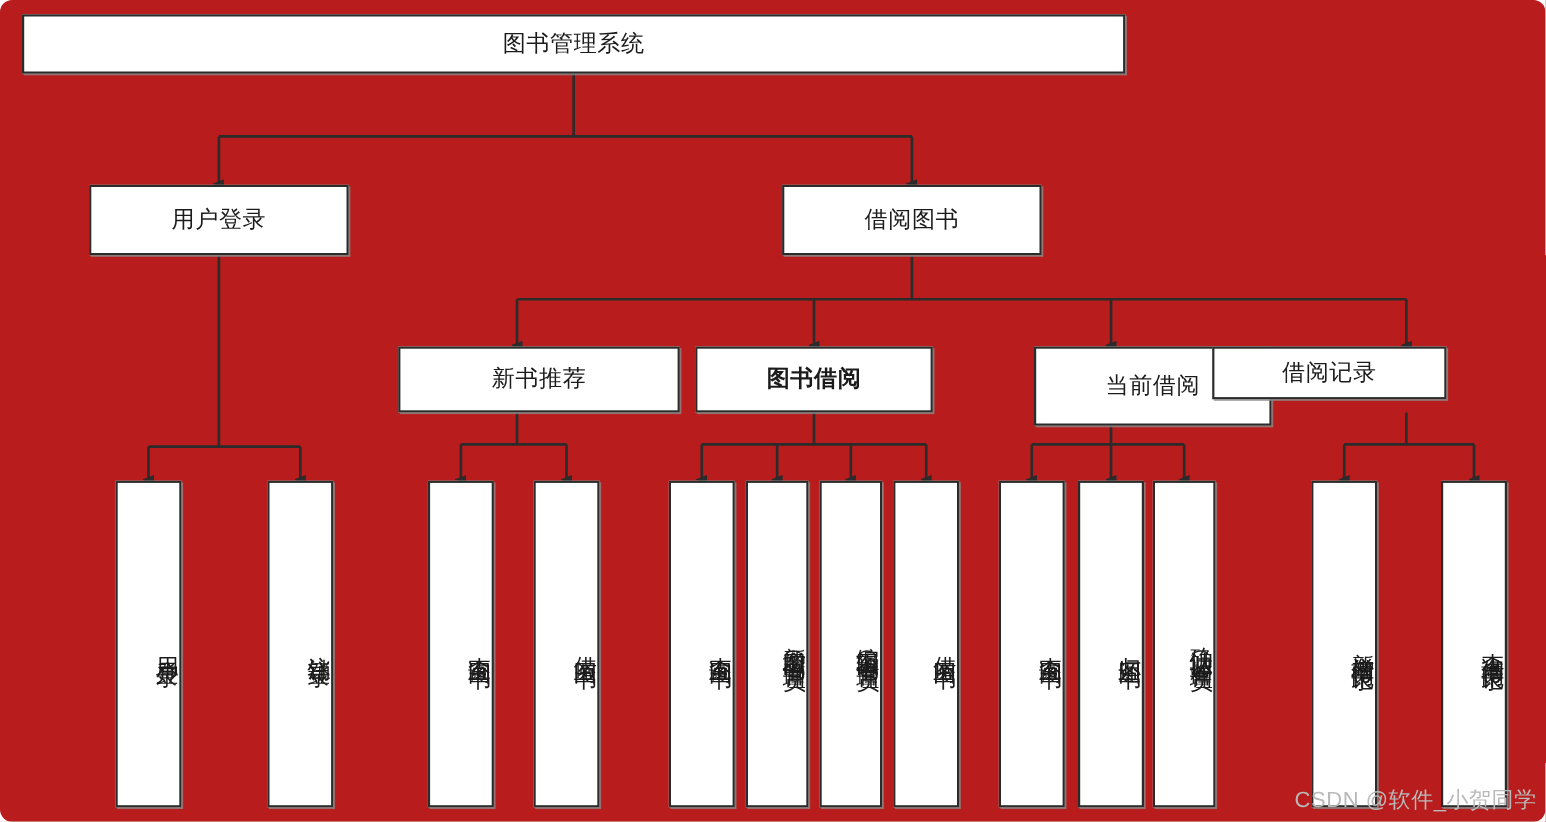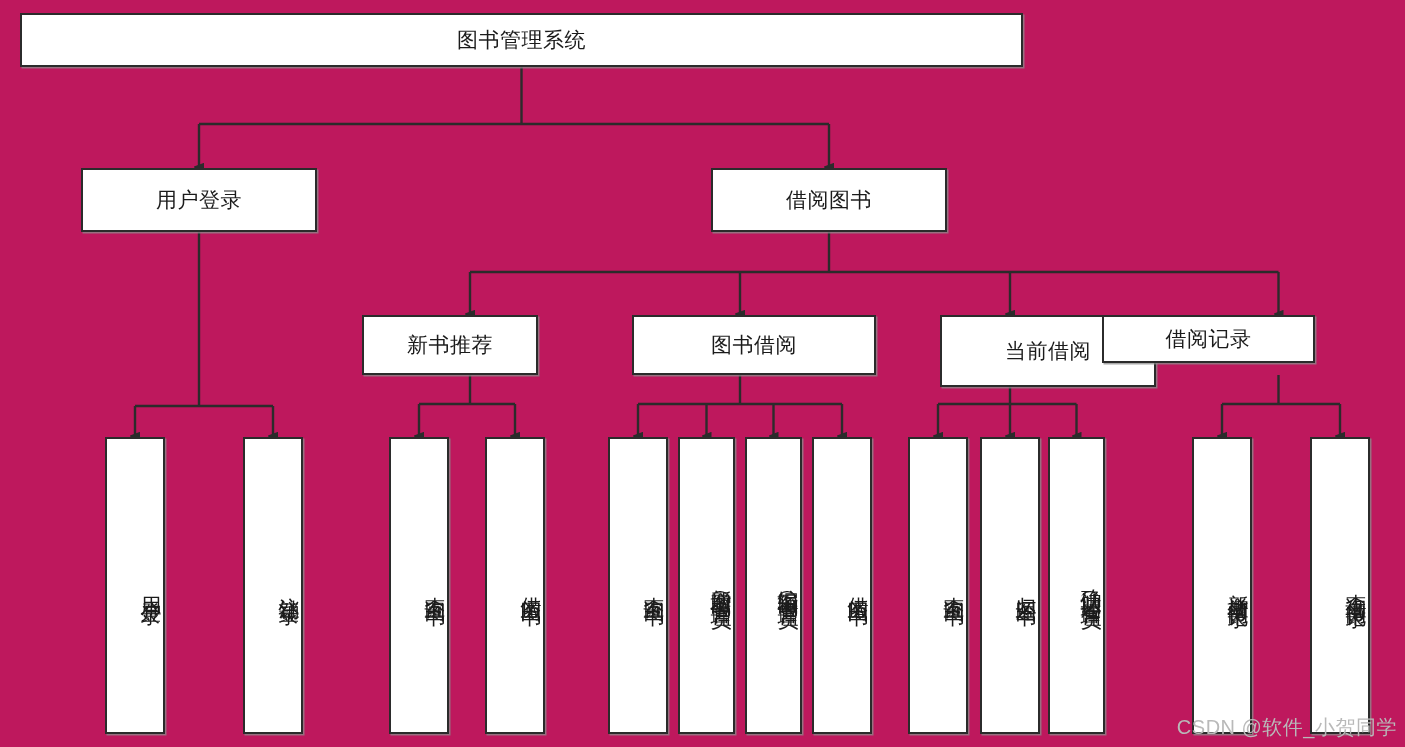--- a/index.html
+++ b/index.html
@@ -7,22 +7,23 @@
     padding: 0;
     background: #ffffff;
   }
   body {
     font-family: "Liberation Sans", "DejaVu Sans", sans-serif;
   }
   #canvas {
     position: relative;
     width: 1405px;
     height: 747px;
-    background: #be185d;
+    background: #b91c1c;
     overflow: hidden;
+    border-radius: 11px;
   }
   svg.edges {
     position: absolute;
     left: 0;
     top: 0;
     width: 1405px;
     height: 747px;
     pointer-events: none;
   }
   .node {
@@ -115,24 +116,24 @@
   <div id="node-layer">
       <div class="node horiz" style="left: 20px; top: 13px; width: 1003px; height: 54px;">
         <span class="label">图书管理系统</span>
       </div>
       <div class="node horiz" style="left: 81px; top: 168px; width: 236px; height: 64px;">
         <span class="label">用户登录</span>
       </div>
       <div class="node horiz" style="left: 711px; top: 168px; width: 236px; height: 64px;">
         <span class="label">借阅图书</span>
       </div>
-      <div class="node horiz" style="left: 362px; top: 315px; width: 176px; height: 60px;">
+      <div class="node horiz" style="left: 362px; top: 315px; width: 256px; height: 60px;">
         <span class="label">新书推荐</span>
       </div>
-      <div class="node horiz" style="left: 632px; top: 315px; width: 244px; height: 60px;">
+      <div class="node horiz" style="left: 632px; top: 315px; width: 216px; height: 60px; font-weight: bold;">
         <span class="label">图书借阅</span>
       </div>
       <div class="node horiz" style="left: 940px; top: 315px; width: 216px; height: 72px;">
         <span class="label">当前借阅</span>
       </div>
       <div class="node horiz" style="left: 1102px; top: 315px; width: 213px; height: 48px;">
         <span class="label">借阅记录</span>
       </div>
       <div class="node vert" style="left: 105px; top: 437px; width: 60px; height: 297px;">
         <span class="label">用户登录</span>

